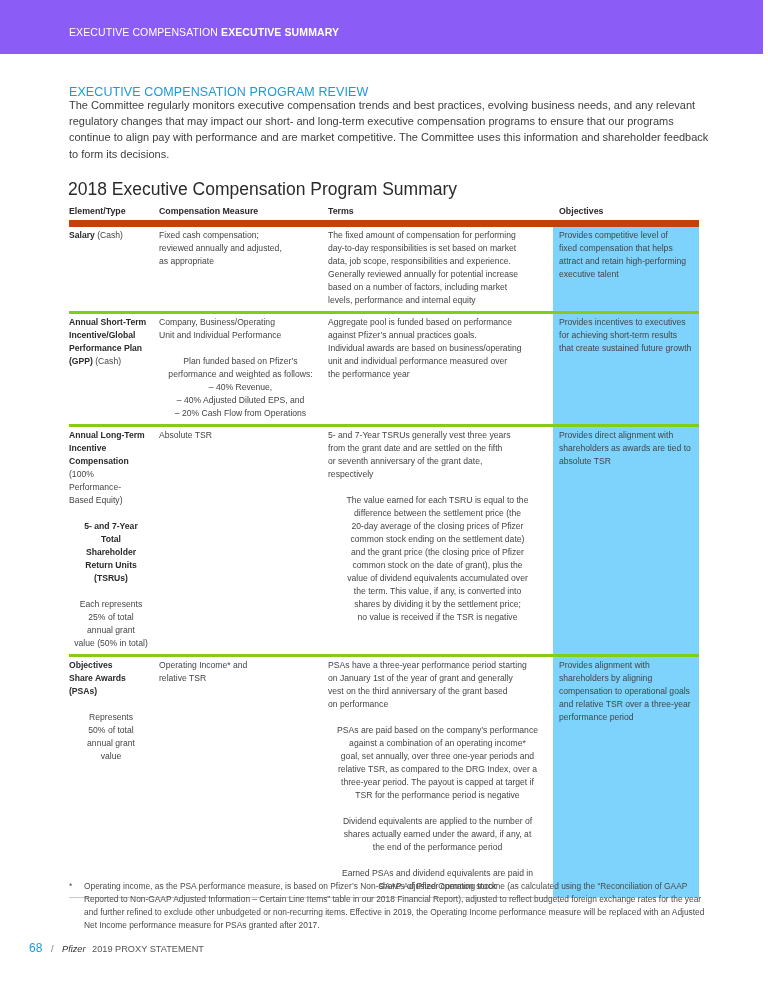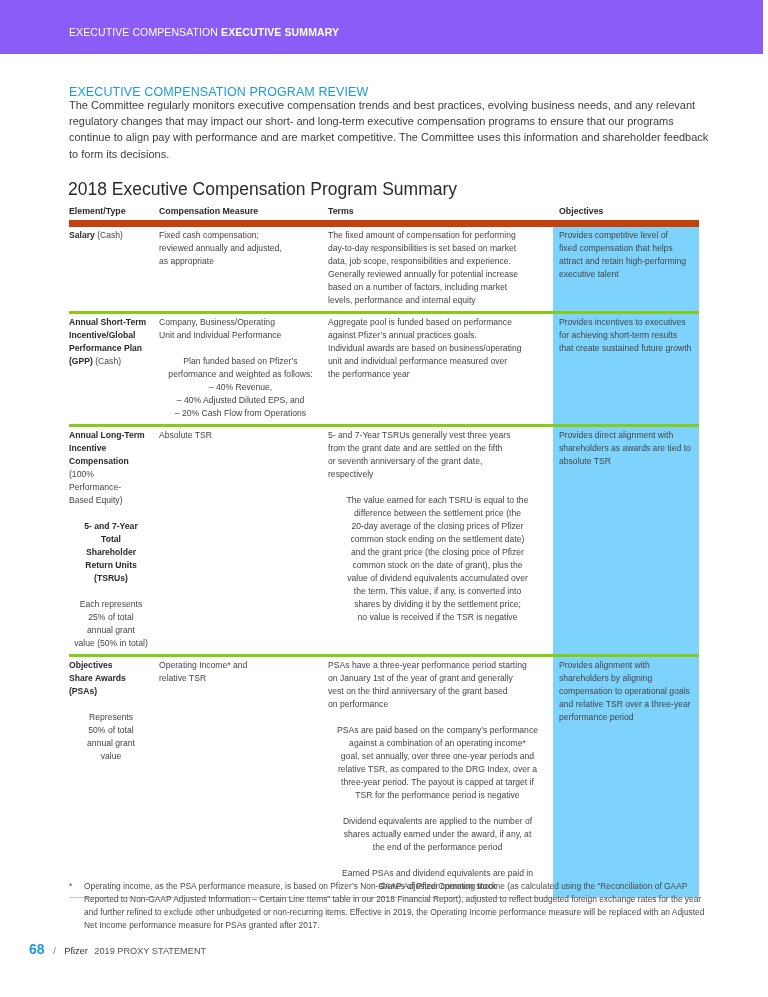--- a/index.html
+++ b/index.html
@@ -54,23 +54,23 @@
     .footnote {
       position: absolute; left: 69px; top: 880px; width: 640px;
       font-size: 8.4px; line-height: 13px; color: #4a4a4a;
     }
     .footnote .mark { position: absolute; left: 0; top: 0; }
     .footnote .fn-text { padding-left: 15px; display: block; }
 
     .page-footer {
       position: absolute; left: 29px; top: 941px; font-size: 9.2px; color: #555;
     }
-    .page-footer .page-num { color: #1a9bd7; font-weight: bold; font-size: 14px; }
+    .page-footer .page-num { color: #1a9bd7; font-weight: normal; font-size: 12px; }
     .page-footer .sep { margin: 0 6px; color: #777; }
-    .page-footer .brand { color: #333; margin-right: 4px; }
+    .page-footer .brand { color: #333; margin-right: 4px; font-style: italic; }
   </style>
 </head>
 <body>
 
 <div class="top-banner">
   <div class="banner-text">
     <span>EXECUTIVE COMPENSATION</span>
     <b>EXECUTIVE SUMMARY</b>
   </div>
 </div>

